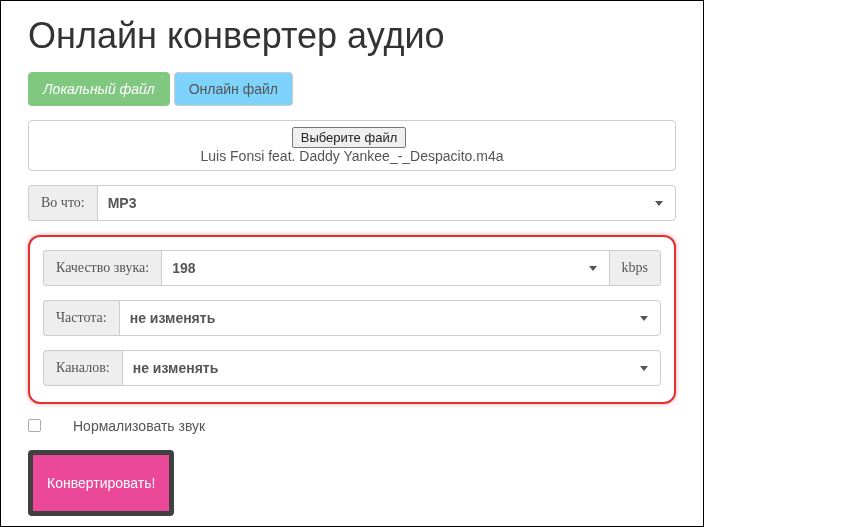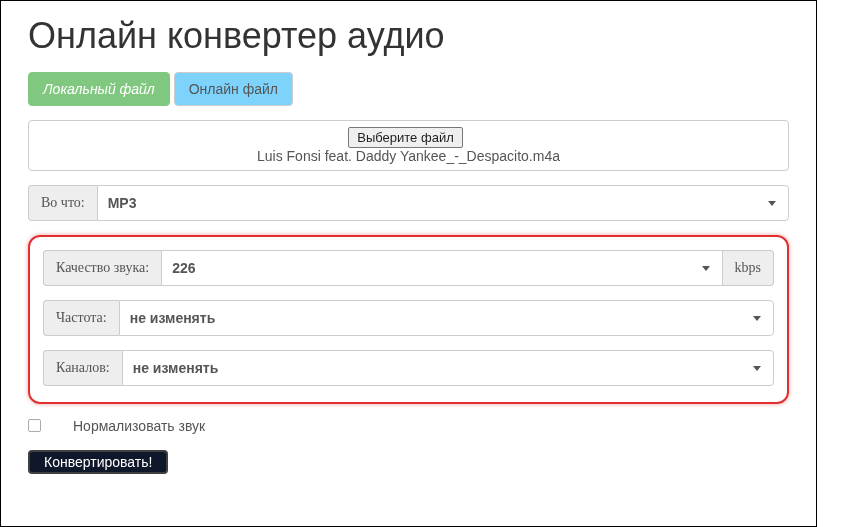--- a/index.html
+++ b/index.html
@@ -4,21 +4,21 @@
 <style>
   * { box-sizing: border-box; }
   html, body { margin: 0; padding: 0; }
   body {
     font-family: "Helvetica Neue", Helvetica, Arial, sans-serif;
     font-size: 14px;
     color: #555;
     background: #fff;
   }
   .outer {
-    width: 817px;
+    width: 704px;
     height: 527px;
     border: 1px solid #000;
     background: #fff;
     padding: 3px;
   }
   .inner {
     padding: 12px 24px 24px 24px;
   }
   h1 {
     font-size: 36px;
@@ -126,25 +126,25 @@
     width: 13px; height: 13px;
     border: 1px solid #aaa;
     border-radius: 2px;
     background: #fff;
     margin-right: 8px;
     display: inline-block;
     cursor: pointer;
   }
   .chk-label { color: #555; cursor: pointer; }
   .btn-primary {
-    background: #0f172a;
+    background: #ec4899;
     color: #fff;
-    border: 2px solid #404040;
+    border: 5px solid #404040;
     border-radius: 4px;
-    padding: 2px 14px;
+    padding: 20px 14px;
     font-size: 14px;
     cursor: pointer;
   }
 </style>
 </head>
 <body>
 
 <div class="outer">
   <div class="inner">
 
@@ -167,21 +167,21 @@
       <div class="form-control select right-radius">
         <span>MP3</span>
       </div>
     </div>
 
     <div class="panel">
 
       <div class="input-group">
         <div class="addon left">Качество звука:</div>
         <div class="form-control select">
-          <span>226</span>
+          <span>198</span>
         </div>
         <div class="addon right">kbps</div>
       </div>
 
       <div class="input-group">
         <div class="addon left">Частота:</div>
         <div class="form-control select right-radius">
           <span>не изменять</span>
         </div>
       </div>

